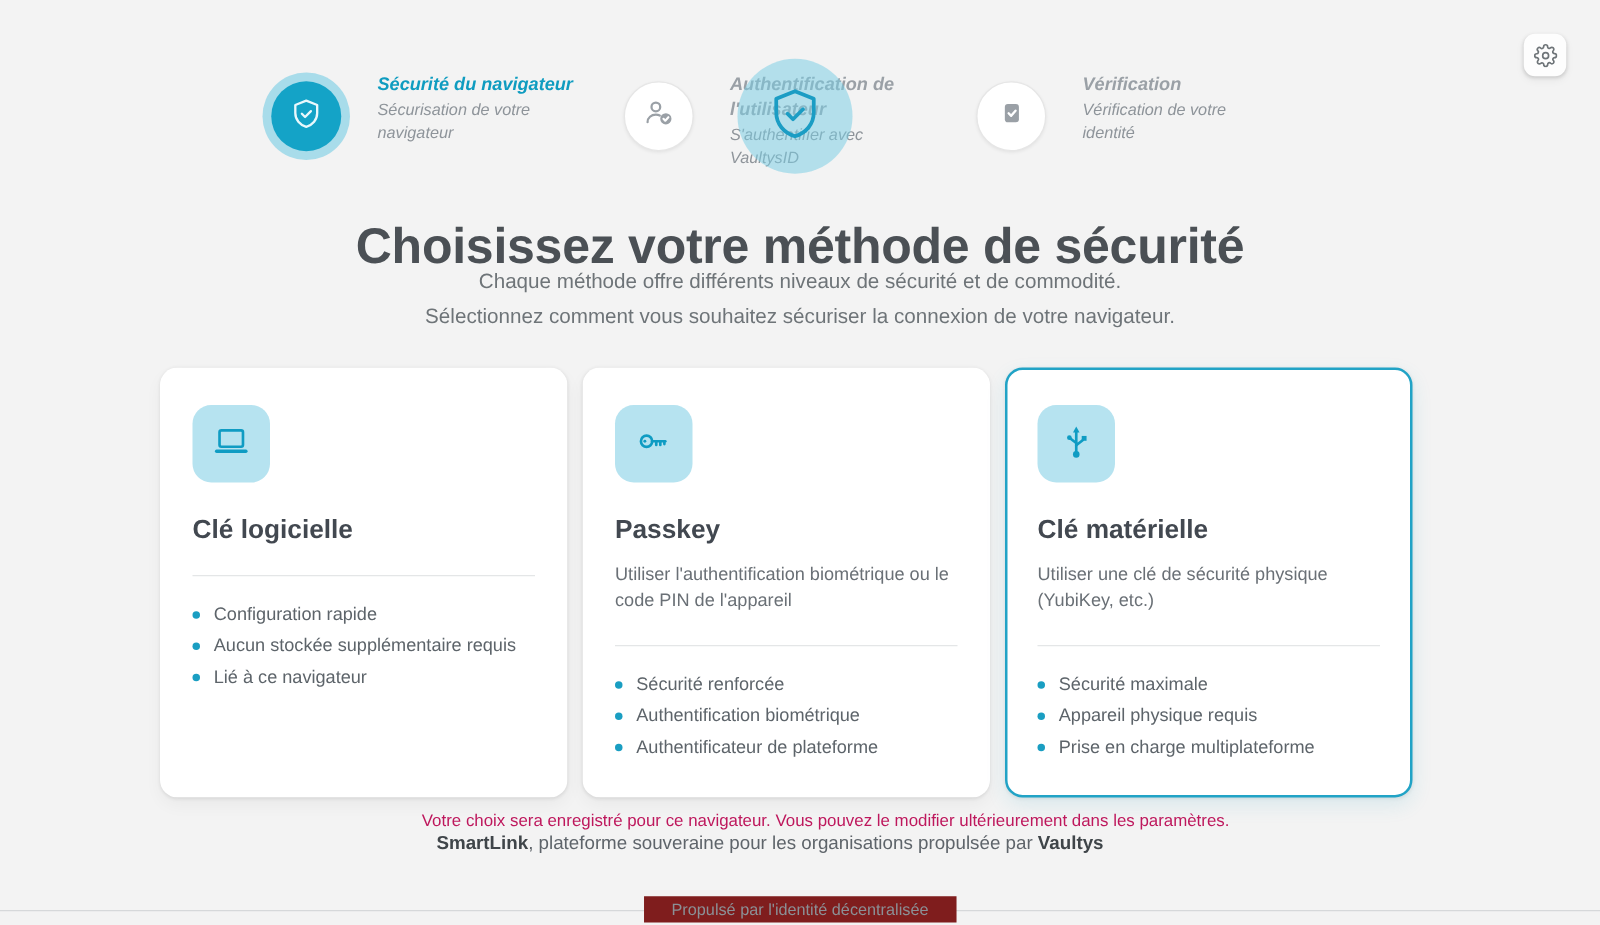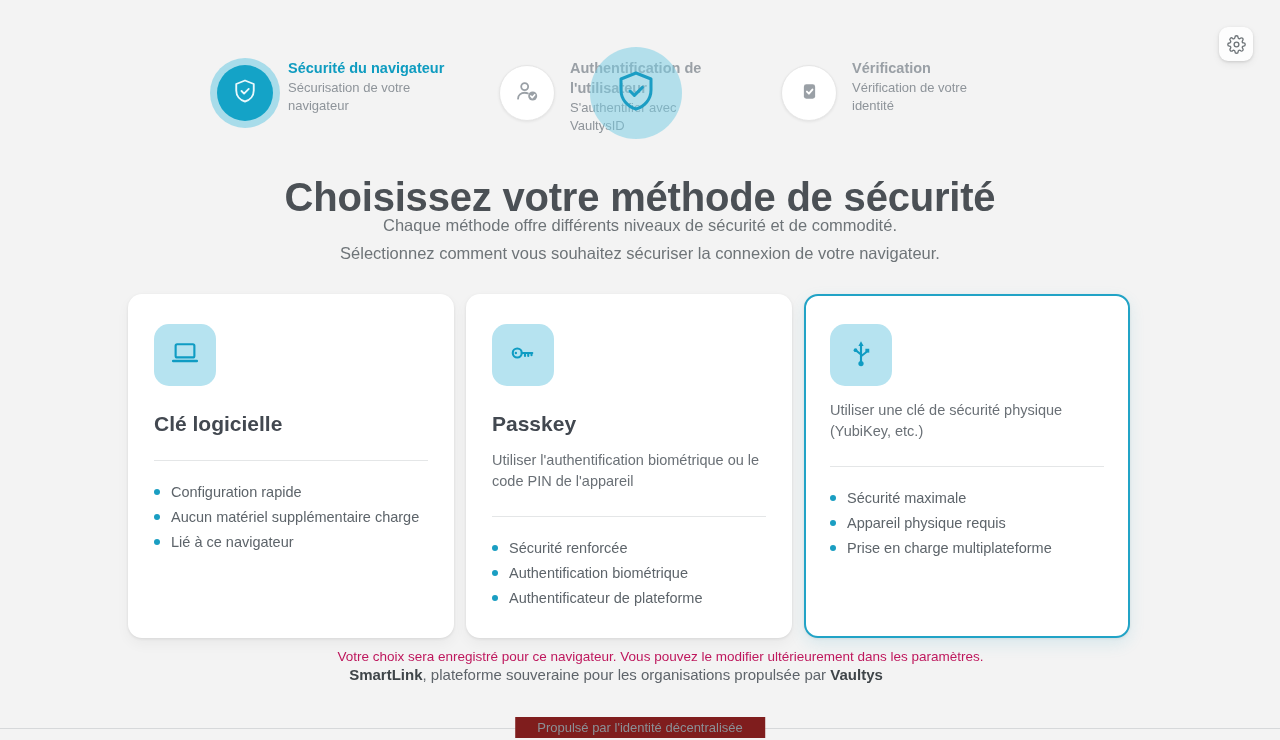--- a/index.html
+++ b/index.html
@@ -41,22 +41,23 @@
     left: 0;
     width: 1280px;
     display: flex;
     justify-content: center;
     align-items: flex-start;
     gap: 0;
   }
   .step {
     display: flex;
     align-items: flex-start;
-    gap: 15px;
+    gap: 29px;
     width: 282px;
+    font-style: italic;
   }
   .step-badge {
     position: relative;
     flex: 0 0 auto;
     width: 56px;
     height: 56px;
     border-radius: 50%;
     display: flex;
     align-items: center;
     justify-content: center;
@@ -341,21 +342,21 @@
     </div>
     <div class="card-title">Clé logicielle</div>
     <div class="card-rule"></div>
     <ul class="card-list">
       <li>
           <span class="bullet"></span>
           <span>Configuration rapide</span>
         </li>
       <li>
           <span class="bullet"></span>
-          <span>Aucun matériel supplémentaire charge</span>
+          <span>Aucun stockée supplémentaire requis</span>
         </li>
       <li>
           <span class="bullet"></span>
           <span>Lié à ce navigateur</span>
         </li>
     </ul>
   </div>
 
   <div class="card">
     <div class="card-icon">
@@ -396,20 +397,21 @@
           <path d="M12 20.2V6.4"></path>
           <polygon points="12,2.6 14.1,6.4 9.9,6.4" fill="#0f9cc3" stroke="none"></polygon>
           <circle cx="12" cy="20.4" r="2.1" fill="#0f9cc3" stroke="none"></circle>
           <path d="M12 14.6l4.1-3.2"></path>
           <rect x="15.5" y="8.6" width="3.1" height="3.1" fill="#0f9cc3" stroke="none"></rect>
           <path d="M12 13.1L8.2 10.2"></path>
           <circle cx="7.6" cy="9.7" r="1.5" fill="#0f9cc3" stroke="none"></circle>
         </svg>
       </span>
     </div>
+    <div class="card-title">Clé matérielle</div>
     <div class="card-desc">Utiliser une clé de sécurité physique (YubiKey, etc.)</div>
     <div class="card-rule"></div>
     <ul class="card-list">
       <li>
           <span class="bullet"></span>
           <span>Sécurité maximale</span>
         </li>
       <li>
           <span class="bullet"></span>
           <span>Appareil physique requis</span>

